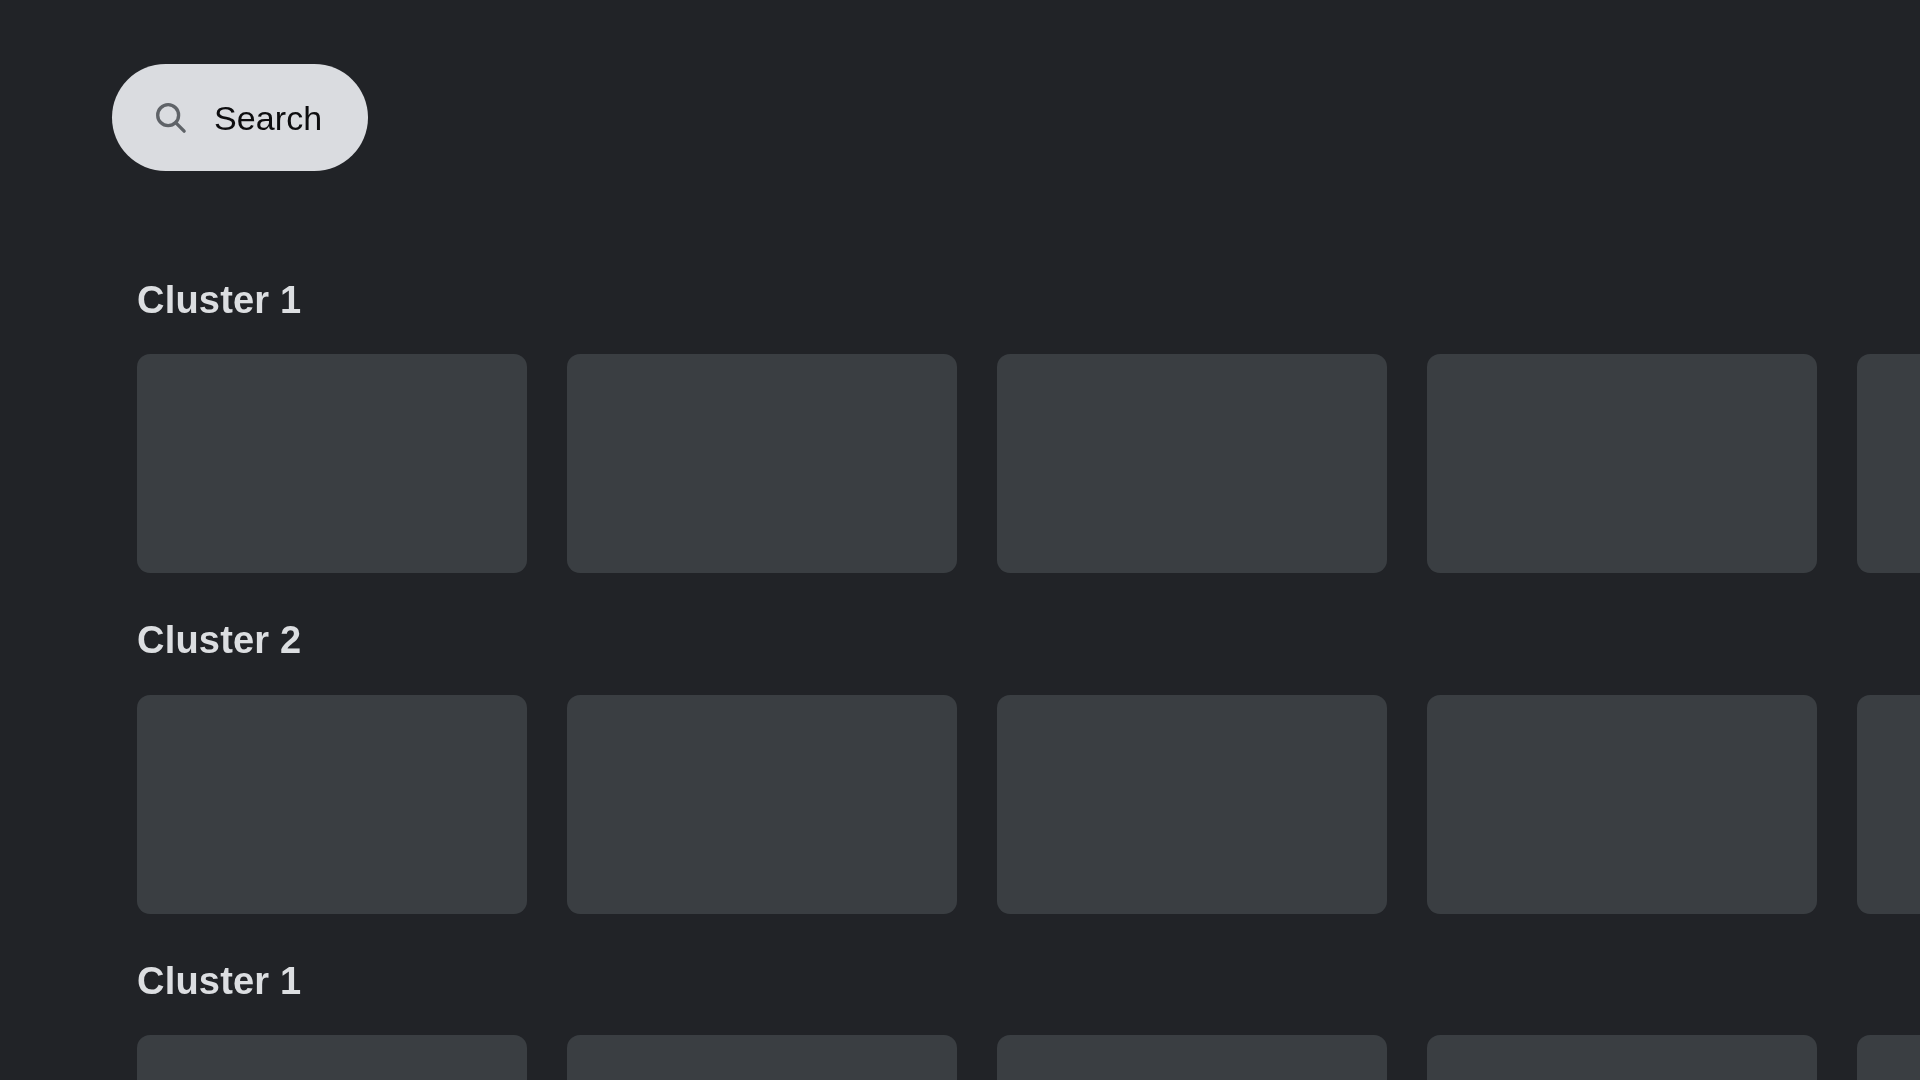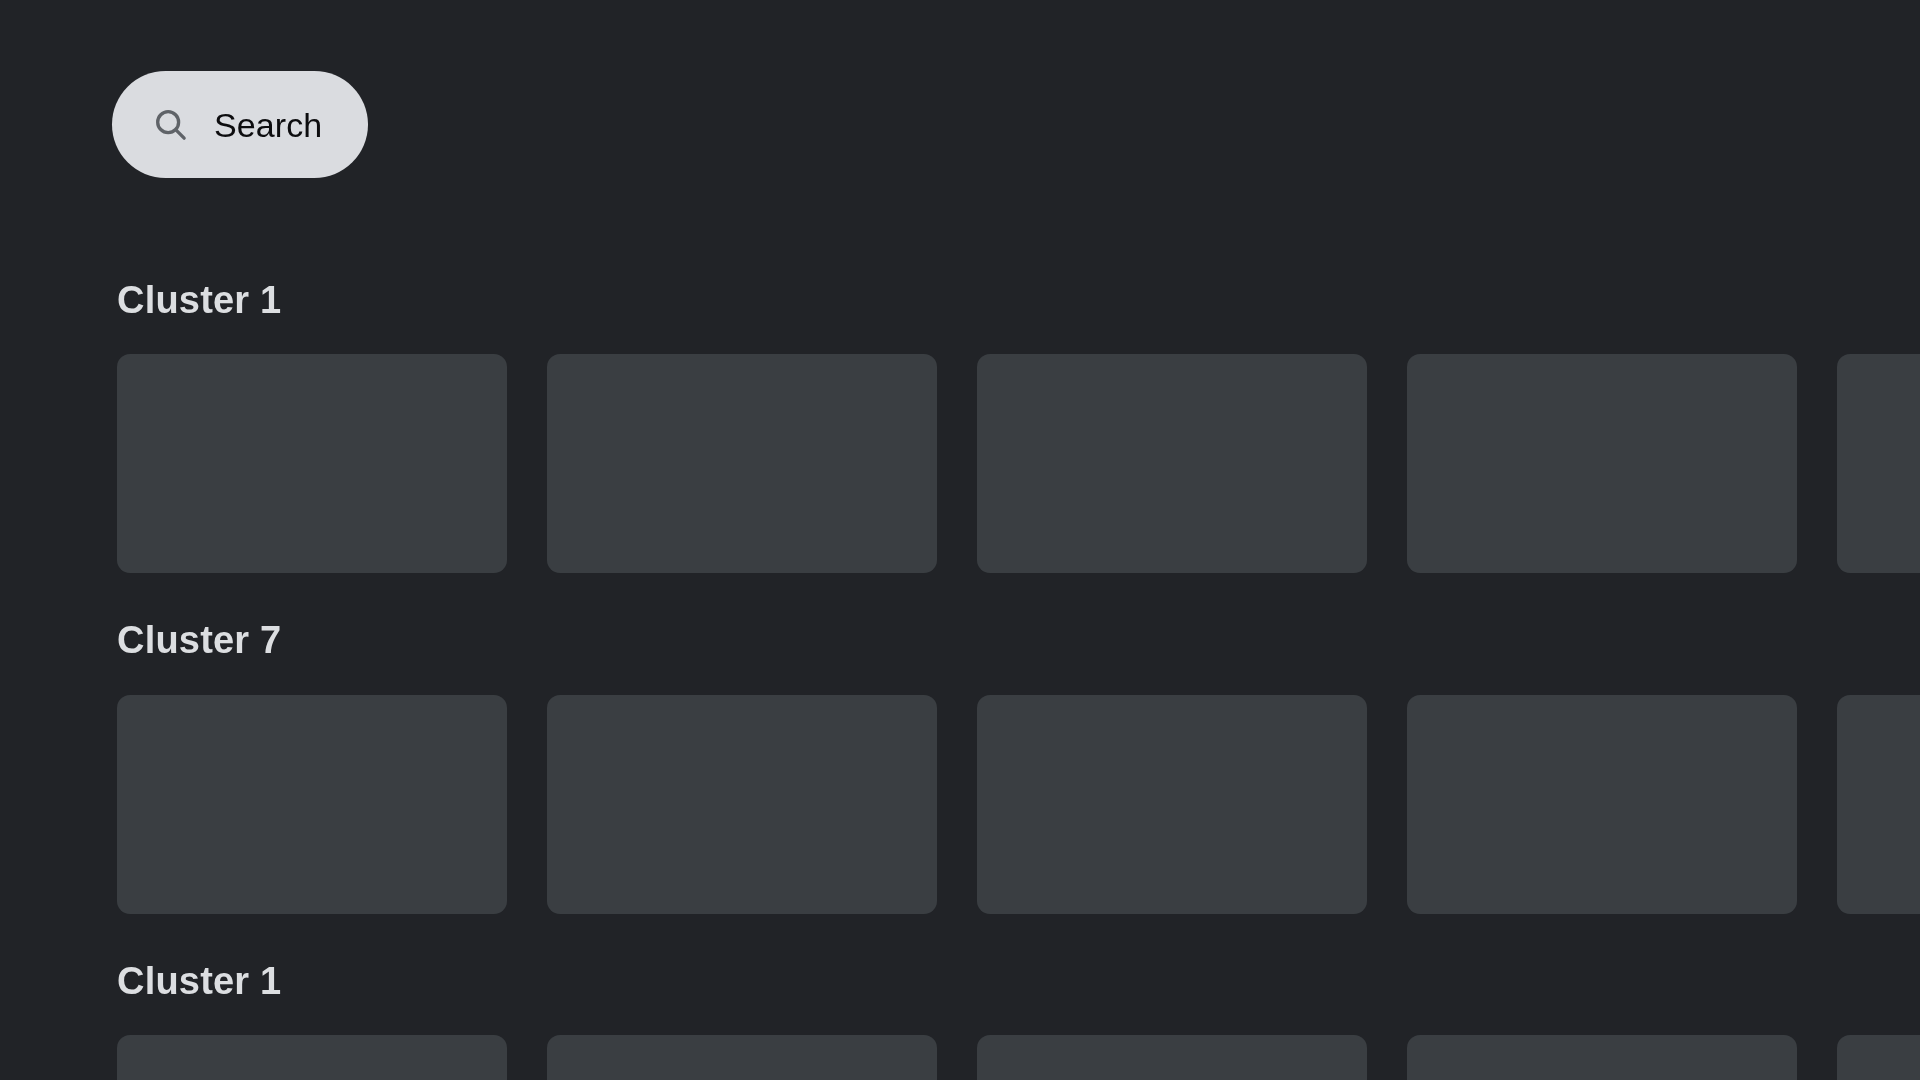--- a/index.html
+++ b/index.html
@@ -17,21 +17,21 @@
     width: 1920px;
     height: 1080px;
     background: #212327;
     overflow: hidden;
   }
 
   
   .search-pill {
     position: absolute;
     left: 112px;
-    top: 71px;
+    top: 64px;
     height: 107px;
     display: flex;
     align-items: center;
     gap: 24px;
     padding: 0 46px 0 40px;
     background: #DADCE0;
     border-radius: 54px;
     box-sizing: border-box;
     cursor: text;
     user-select: none;
@@ -55,20 +55,21 @@
   
   .clusters {
     position: absolute;
     left: 0;
     top: 245px;
     width: 1920px;
   }
 
   .cluster {
     margin-bottom: 14px;
+    padding-left: 20px;
   }
 
   .cluster-title {
     font-size: 38px;
     line-height: 46px;
     color: #DCDEE1;
     padding-left: 117px;
     letter-spacing: 0.2px;
     white-space: nowrap;
   }
@@ -118,21 +119,21 @@
       <div class="card-row">
         <div class="card"></div>
         <div class="card"></div>
         <div class="card"></div>
         <div class="card"></div>
         <div class="card"></div>
       </div>
     </section>
 
     <section class="cluster">
-      <h2 class="cluster-title">Cluster 7</h2>
+      <h2 class="cluster-title">Cluster 2</h2>
       <div class="card-row">
         <div class="card"></div>
         <div class="card"></div>
         <div class="card"></div>
         <div class="card"></div>
         <div class="card"></div>
       </div>
     </section>
 
     <section class="cluster">

